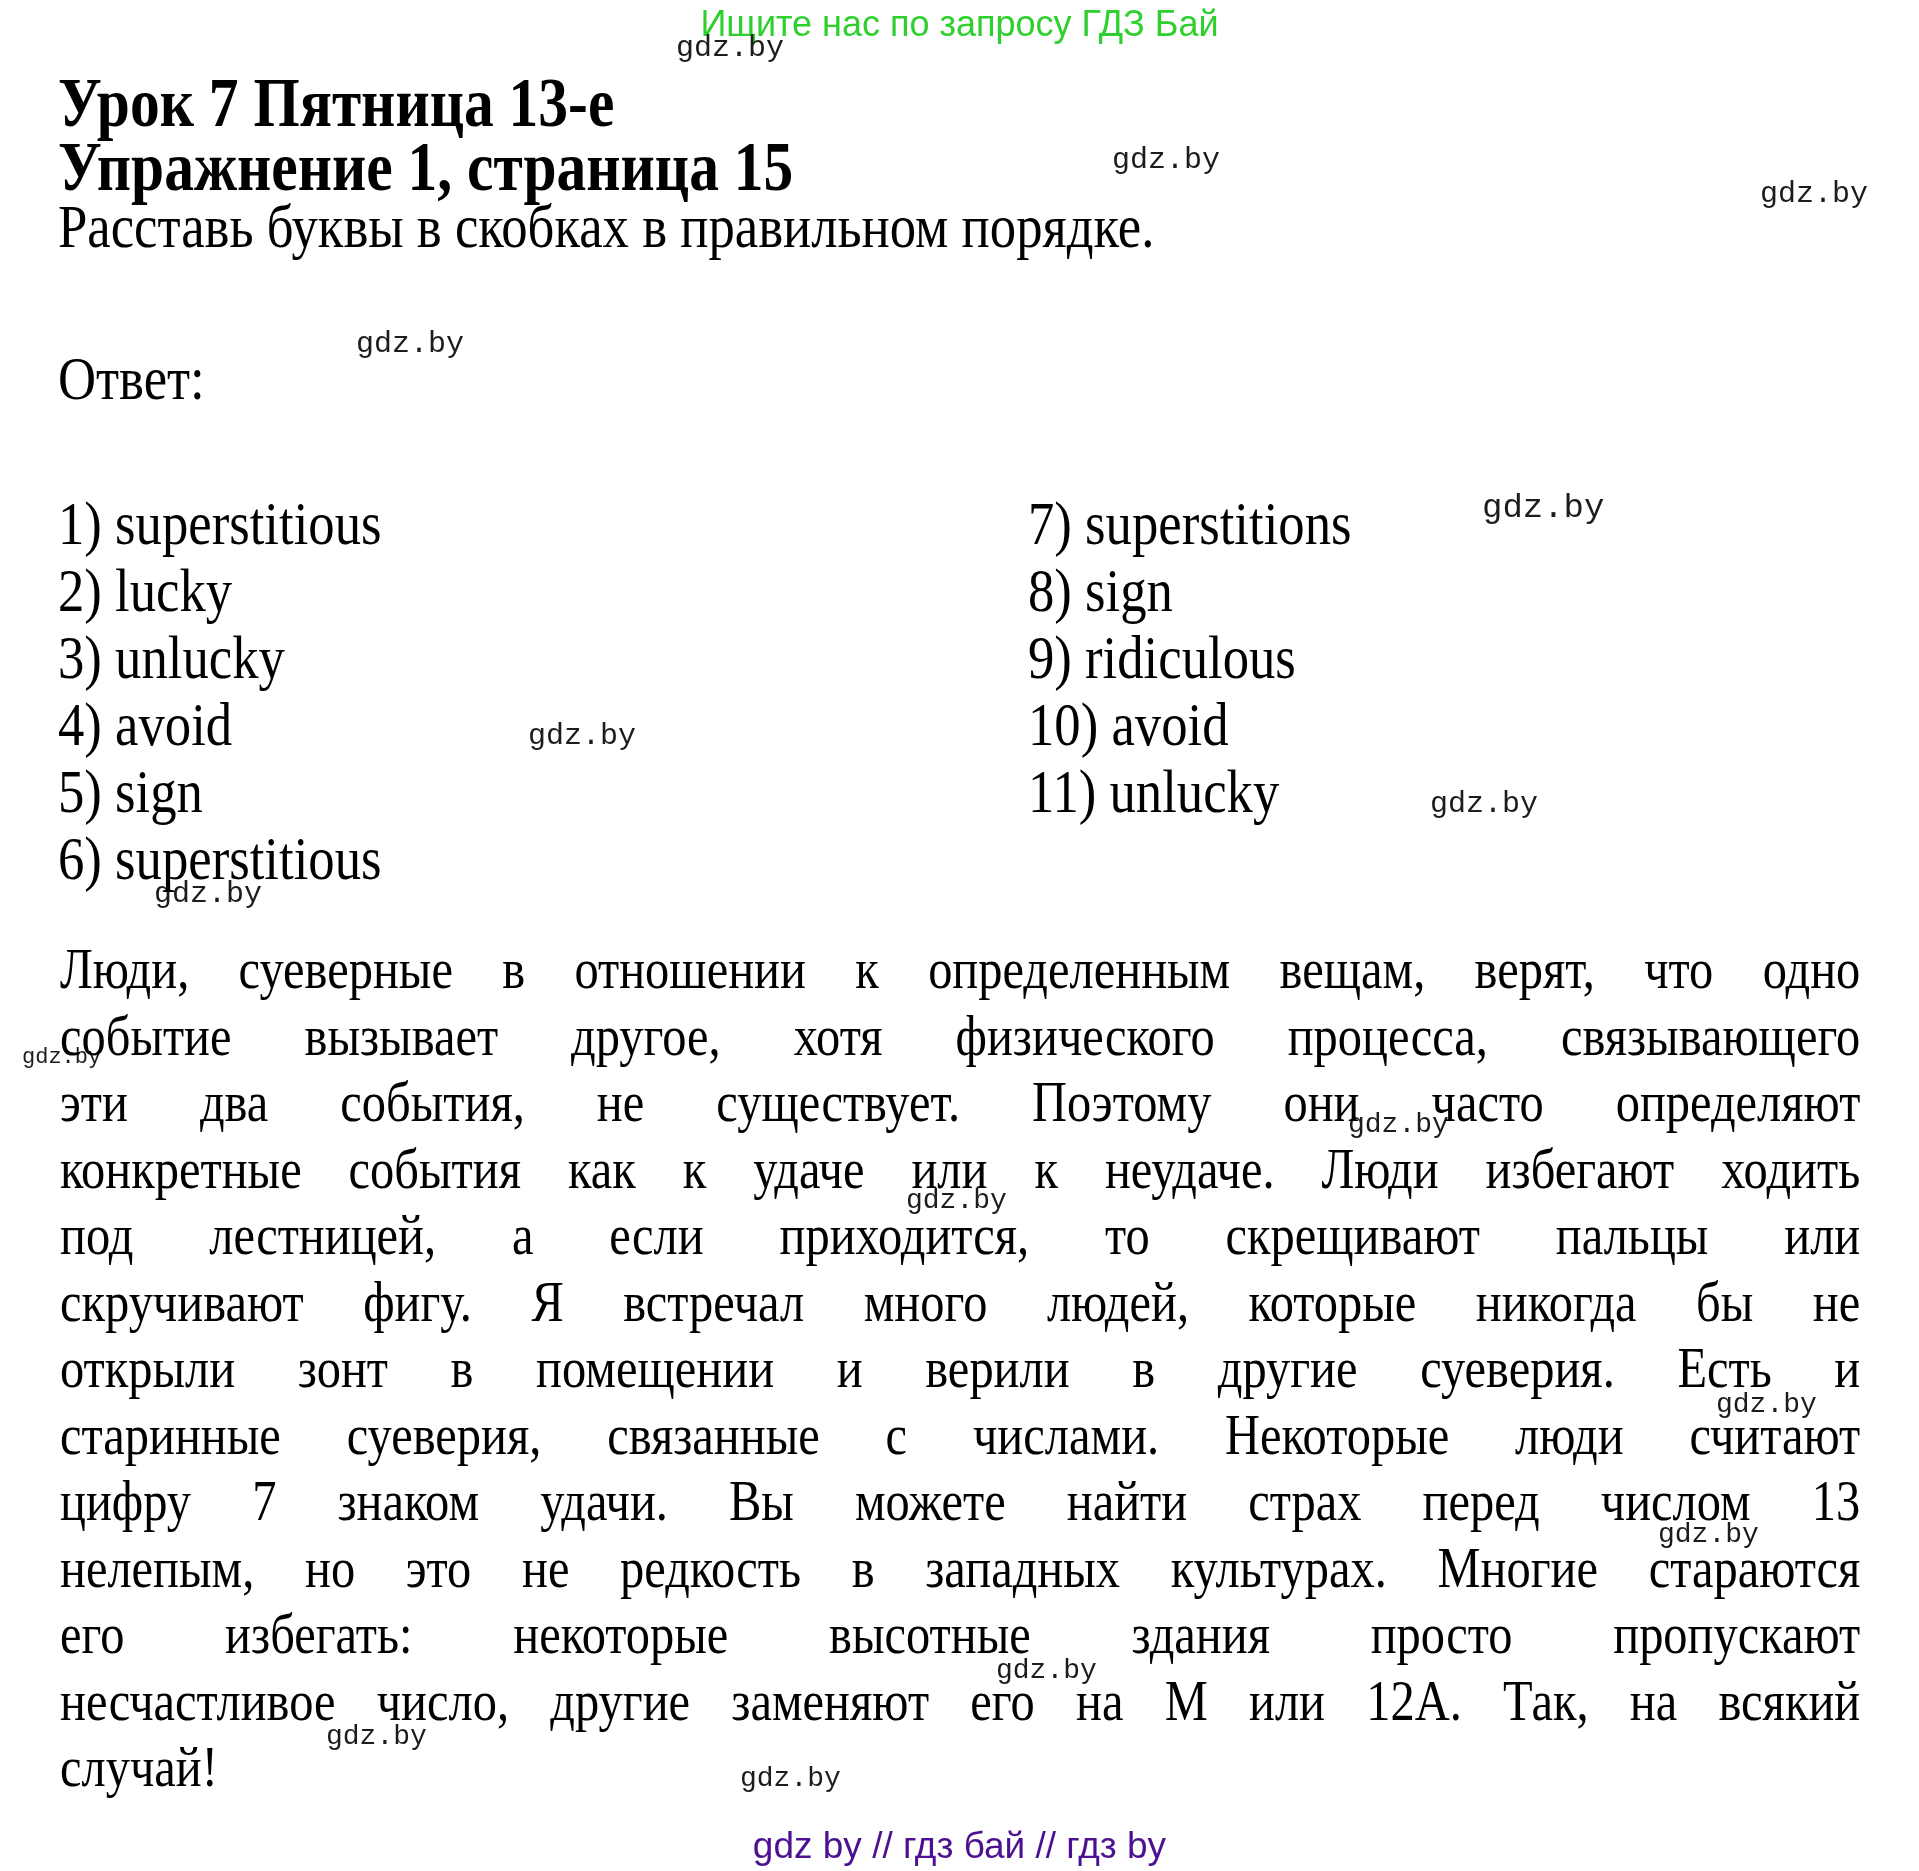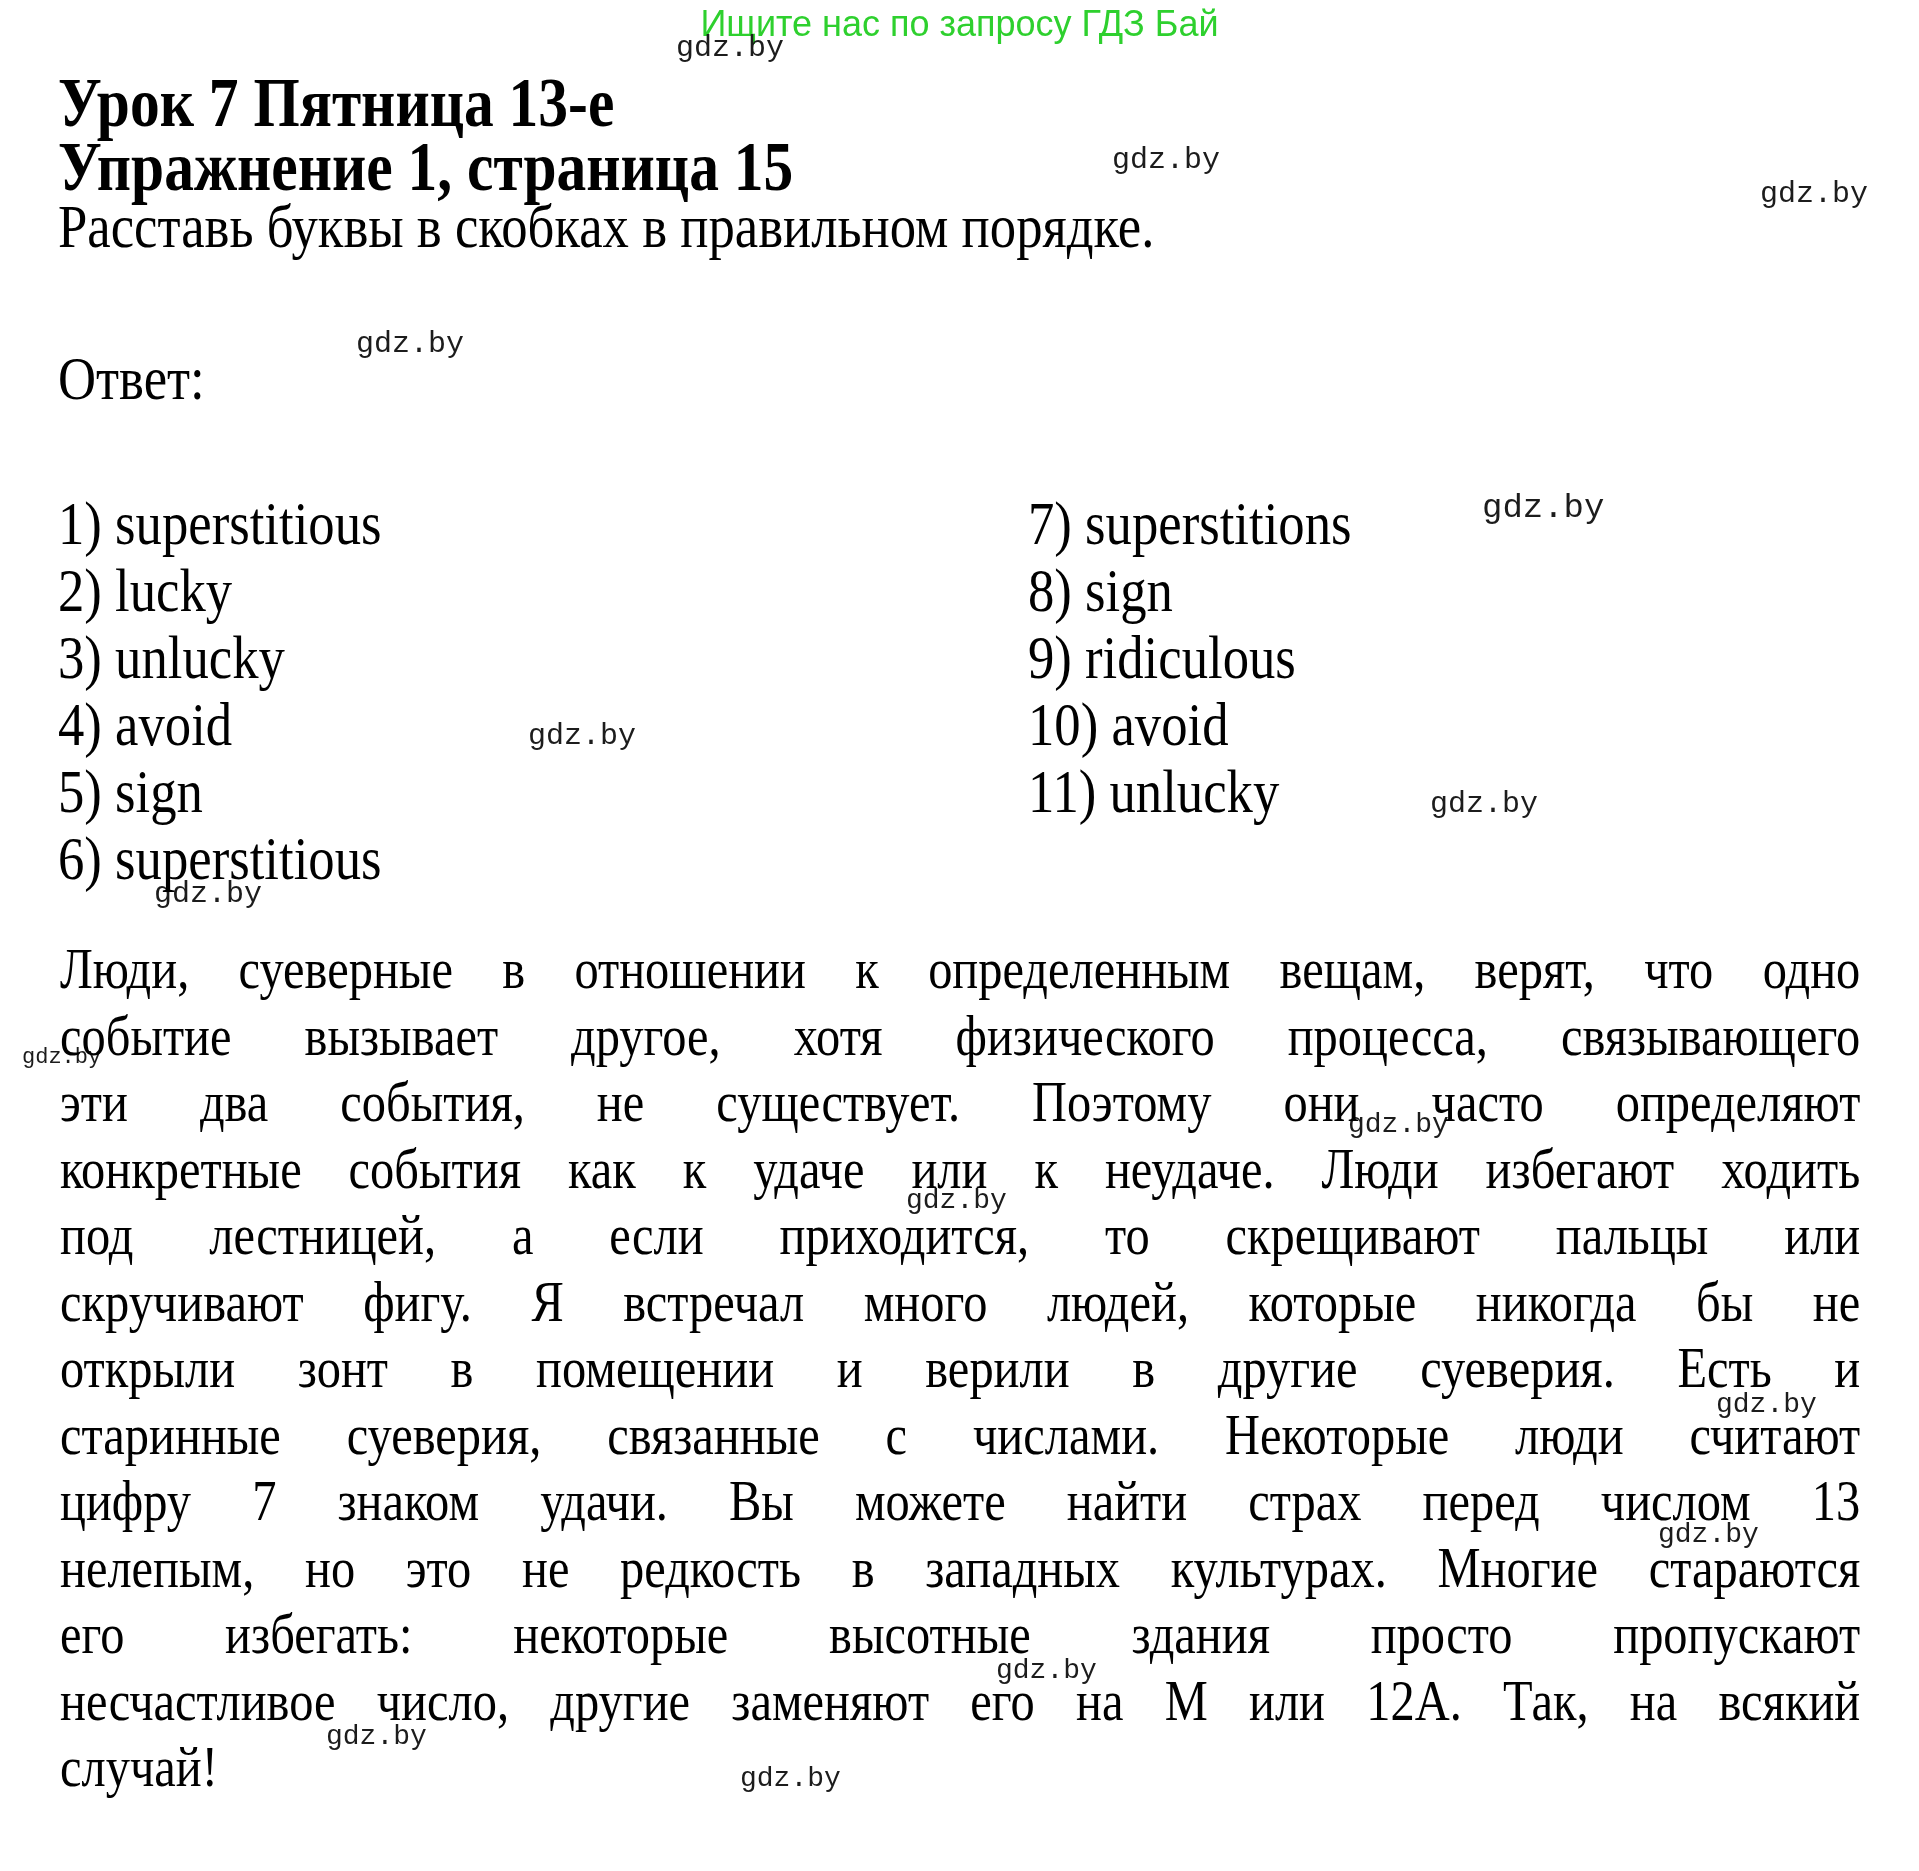--- a/index.html
+++ b/index.html
@@ -176,14 +176,15 @@
       <div class="item">скручивают фигу. Я встречал много людей, которые никогда бы не</div>
       <div class="item">открыли зонт в помещении и верили в другие суеверия. Есть и</div>
       <div class="item">старинные суеверия, связанные с числами. Некоторые люди считают</div>
       <div class="item">цифру 7 знаком удачи. Вы можете найти страх перед числом 13</div>
       <div class="item">нелепым, но это не редкость в западных культурах. Многие стараются</div>
       <div class="item">его избегать: некоторые высотные здания просто пропускают</div>
       <div class="item">несчастливое число, другие заменяют его на М или 12А. Так, на всякий</div>
       <div class="item">случай!</div>
     </div>
 
+  <div class="footer" style="color: rgb(75, 17, 145);">gdz by  //  гдз бай  //  гдз by</div>
 
 </div>
 
 </body></html>

